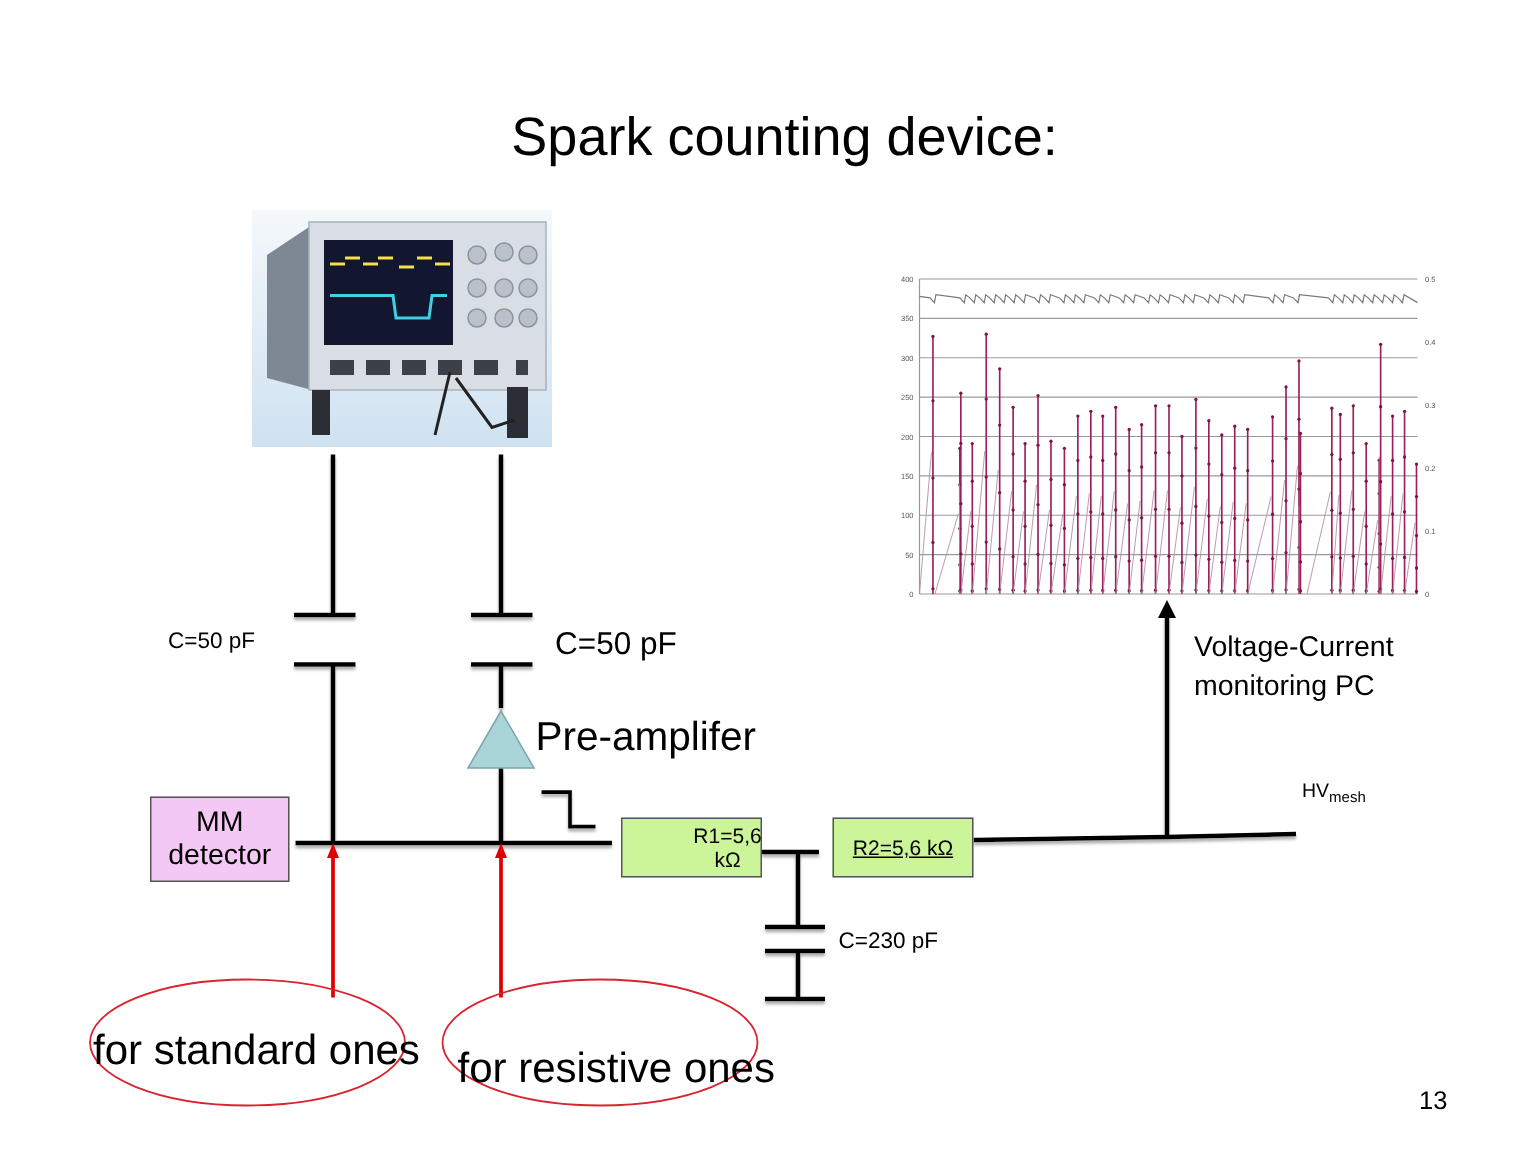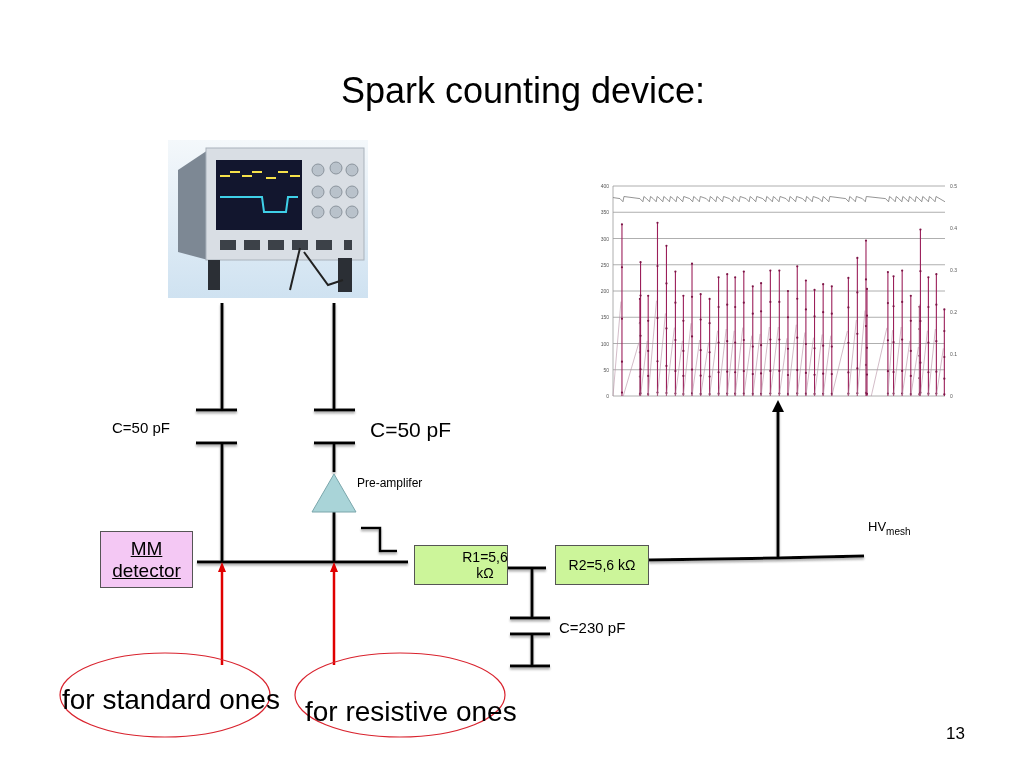--- a/index.html
+++ b/index.html
@@ -3,23 +3,23 @@
 <meta charset="utf-8">
 <style>
   html, body { margin:0; padding:0; background:#ffffff; }
   body { width:1024px; height:768px; position:relative; overflow:hidden;
          font-family:"Liberation Sans", sans-serif; color:#000; }
   .abs { position:absolute; }
   #title { left:0; width:1004px; top:70px; text-align:center; font-size:36px;padding-left:21px; }
   .lbl-sm { font-size:15px; white-space:nowrap; }
   .box { border:1px solid #555; display:flex; align-items:center; justify-content:center;
          text-align:center; box-sizing:border-box; }
-  #mm-box { left:100px; top:531px; width:93px; height:57px; background:#f4c8f4; font-size:19px; line-height:22px;text-decoration:underline; }
+  #mm-box { left:100px; top:531px; width:93px; height:57px; background:#f4c8f4; font-size:19px; line-height:22px; }
   #r1-box { left:414px; top:545px; width:94px; height:40px; background:#ccf59a; font-size:14px;padding-left:48px; }
-  #r2-box { left:555px; top:545px; width:94px; height:40px; background:#ccf59a; font-size:14px; }
+  #r2-box { left:555px; top:545px; width:94px; height:40px; background:#ccf59a; font-size:14px;text-decoration:underline; }
   #wiring { left:0; top:0; }
   #scope { left:168px; top:140px; width:200px; height:158px; }
   #chart { left:580px; top:178px; }
   .ell-text { font-size:28px; }
   #page-num { left:930px; top:724px; font-size:17px;margin-left:16px; }
   sub { font-size:10px; }
 </style>
 </head>
 <body>
 
@@ -419,38 +419,40 @@
   </g>
   <polygon points="218,572 222,562 226,572" fill="#e00000"></polygon>
   <polygon points="330,572 334,562 338,572" fill="#e00000"></polygon>
 
   <ellipse cx="165" cy="695" rx="105" ry="42" fill="none" stroke="#d9232e" stroke-width="1.2"></ellipse>
   <ellipse cx="400" cy="695" rx="105" ry="42" fill="none" stroke="#d9232e" stroke-width="1.2"></ellipse>
 </svg>
 
 <div class="abs lbl-sm" style="left:112px;top:419px;">C=50 pF</div>
 <div class="abs" style="left:370px;top:418px;font-size:21px;white-space:nowrap;">C=50 pF</div>
-<div class="abs" style="left:357px;top:476px;font-size:12px;white-space:nowrap;">Pre-amplifer</div>
+<div class="abs" style="left:357px;top:476px;font-size:27px;white-space:nowrap;">Pre-amplifer</div>
 
 <div id="mm-box" class="abs box">
   <div>
     <div>MM</div>
     <div>detector</div>
   </div>
 </div>
 <div id="r1-box" class="abs box">
   <span>R1=5,6 kΩ</span>
 </div>
 <div id="r2-box" class="abs box">
   <span>R2=5,6 kΩ</span>
 </div>
 
 <div class="abs lbl-sm" style="left:559px;top:619px;">C=230 pF</div>
 
 <div class="abs" style="left:868px;top:519px;font-size:13px;white-space:nowrap;"><span>HV</span><sub>mesh</sub></div>
 
 <div class="abs" style="left:796px;top:419px;font-size:19px;line-height:26px;white-space:nowrap;">
+  <div>Voltage-Current</div>
+  <div>monitoring PC</div>
 </div>
 
 <div class="abs ell-text" style="left:62px;top:684px;white-space:nowrap;">for standard ones</div>
 <div class="abs ell-text" style="left:305px;top:696px;white-space:nowrap;text-align:center;">for resistive ones</div>
 
 <div id="page-num" class="abs">13</div>
 
 </body></html>

